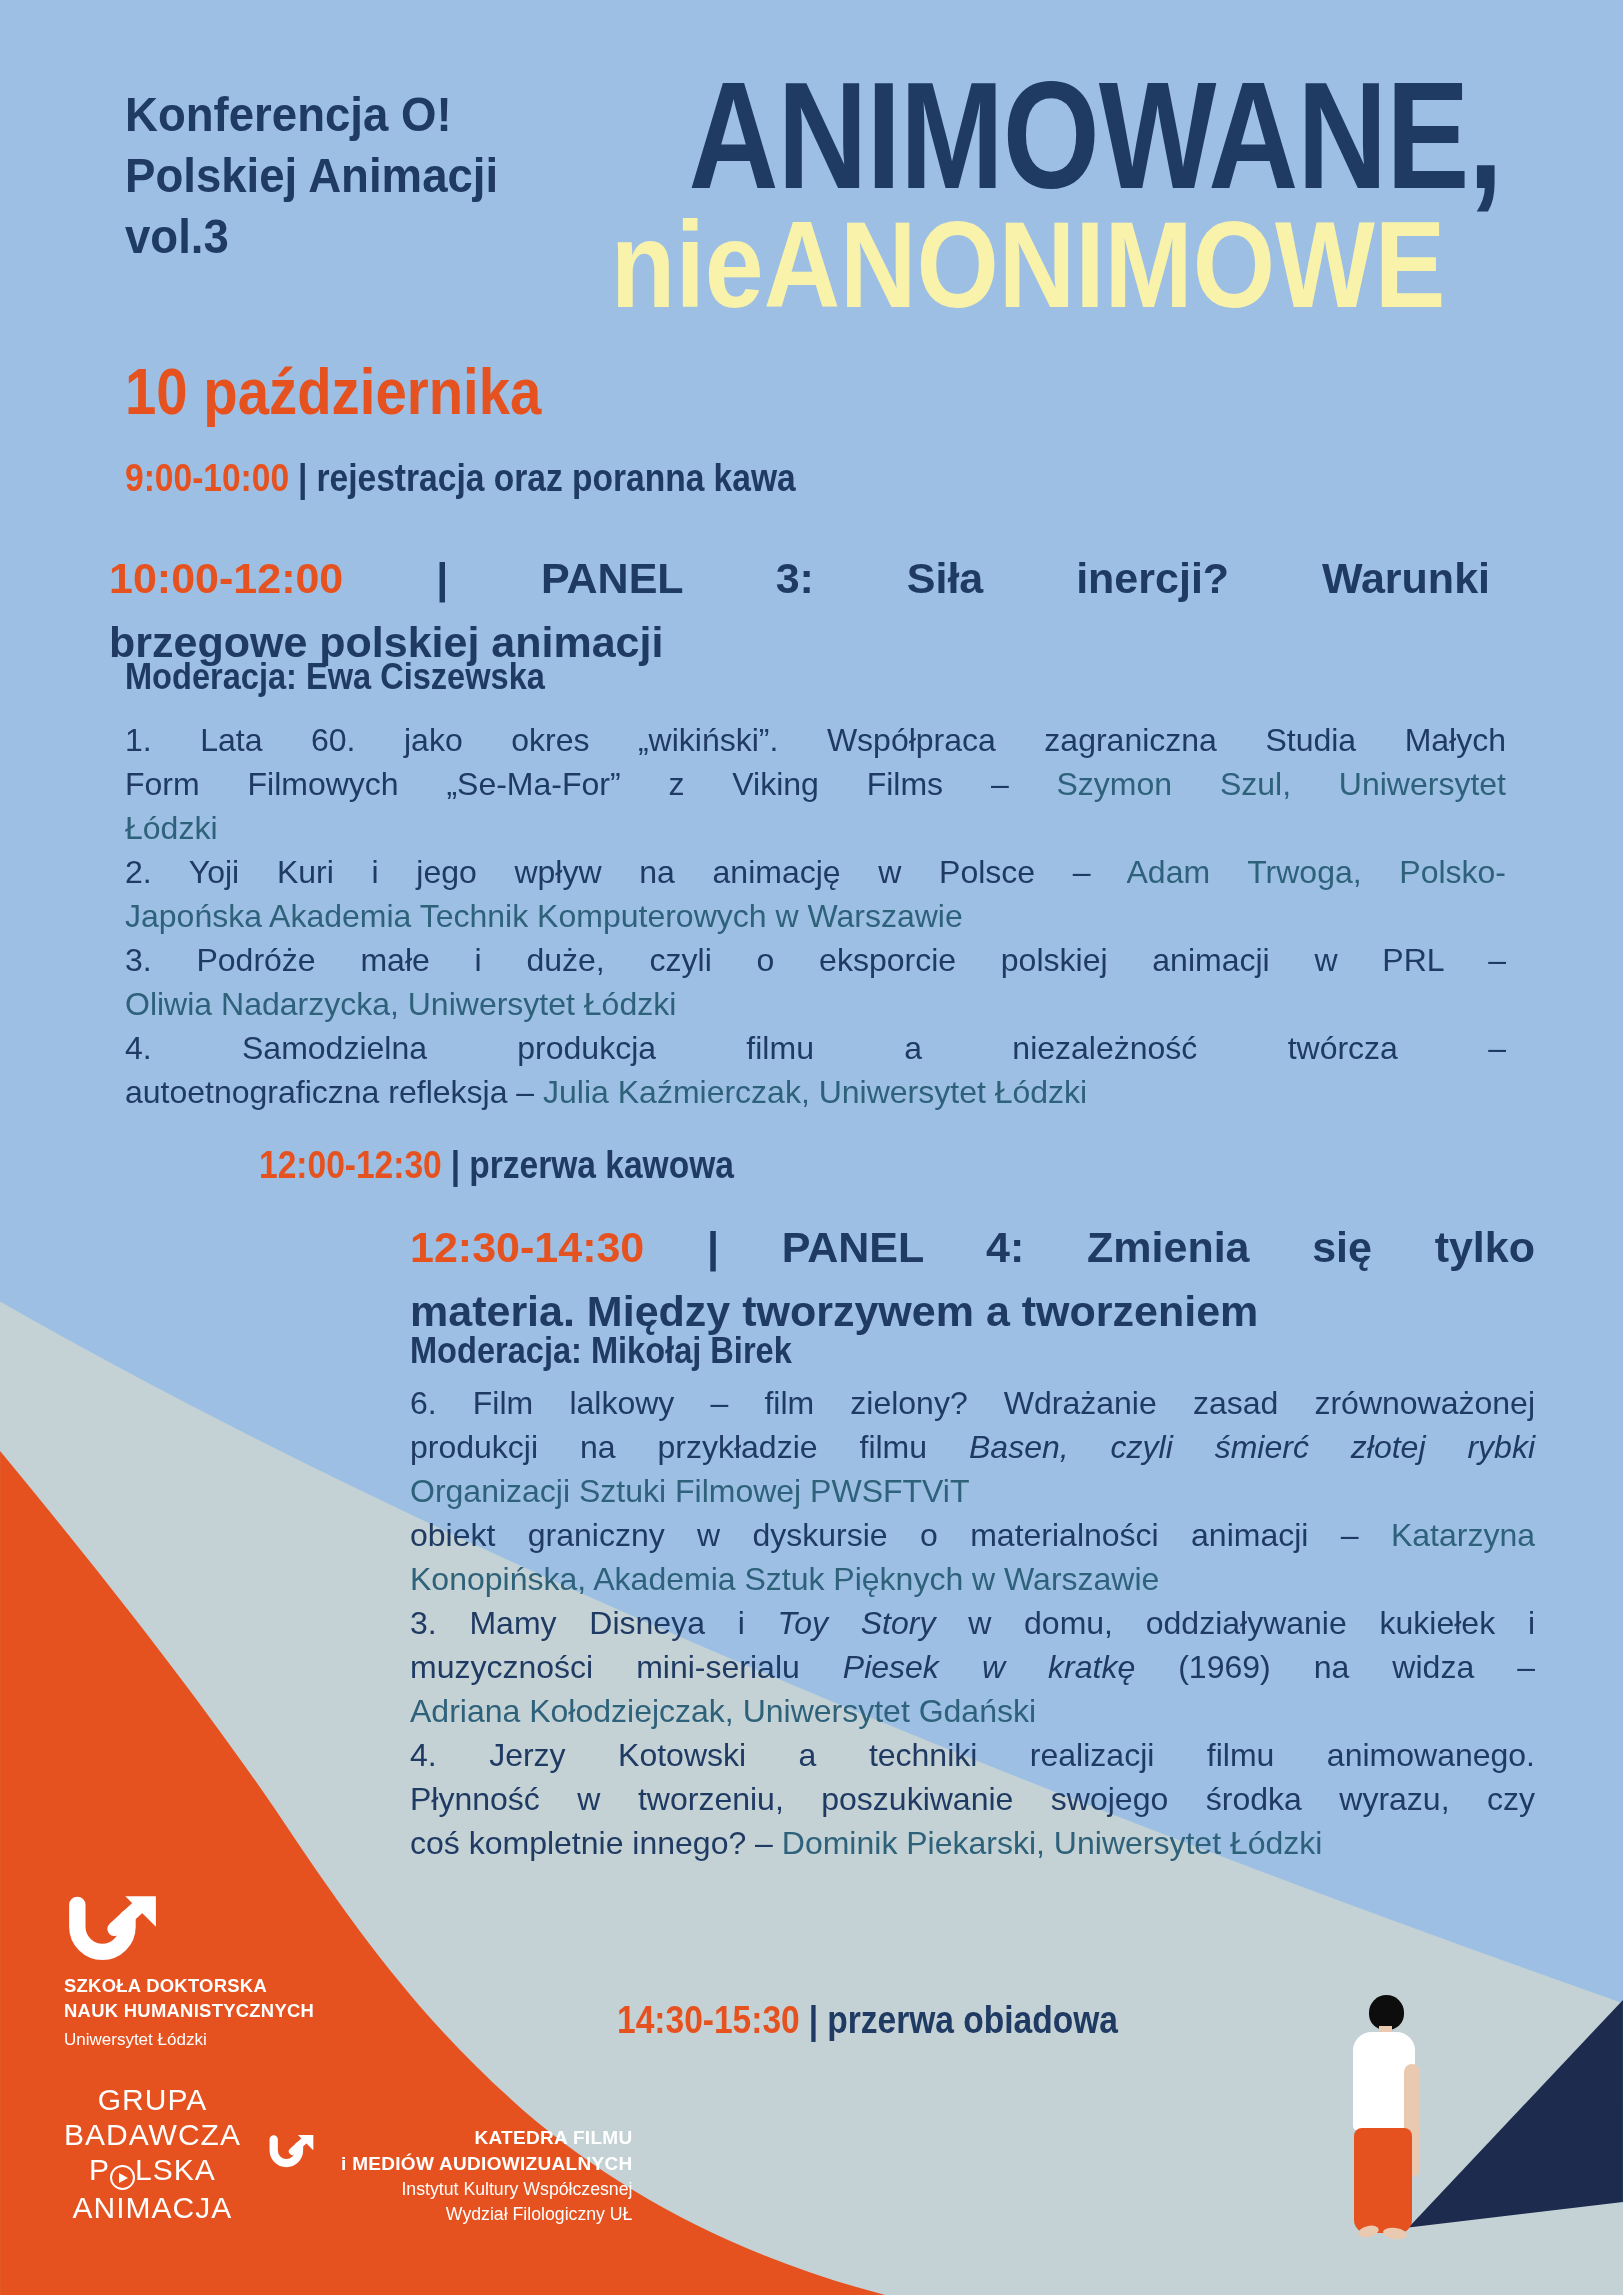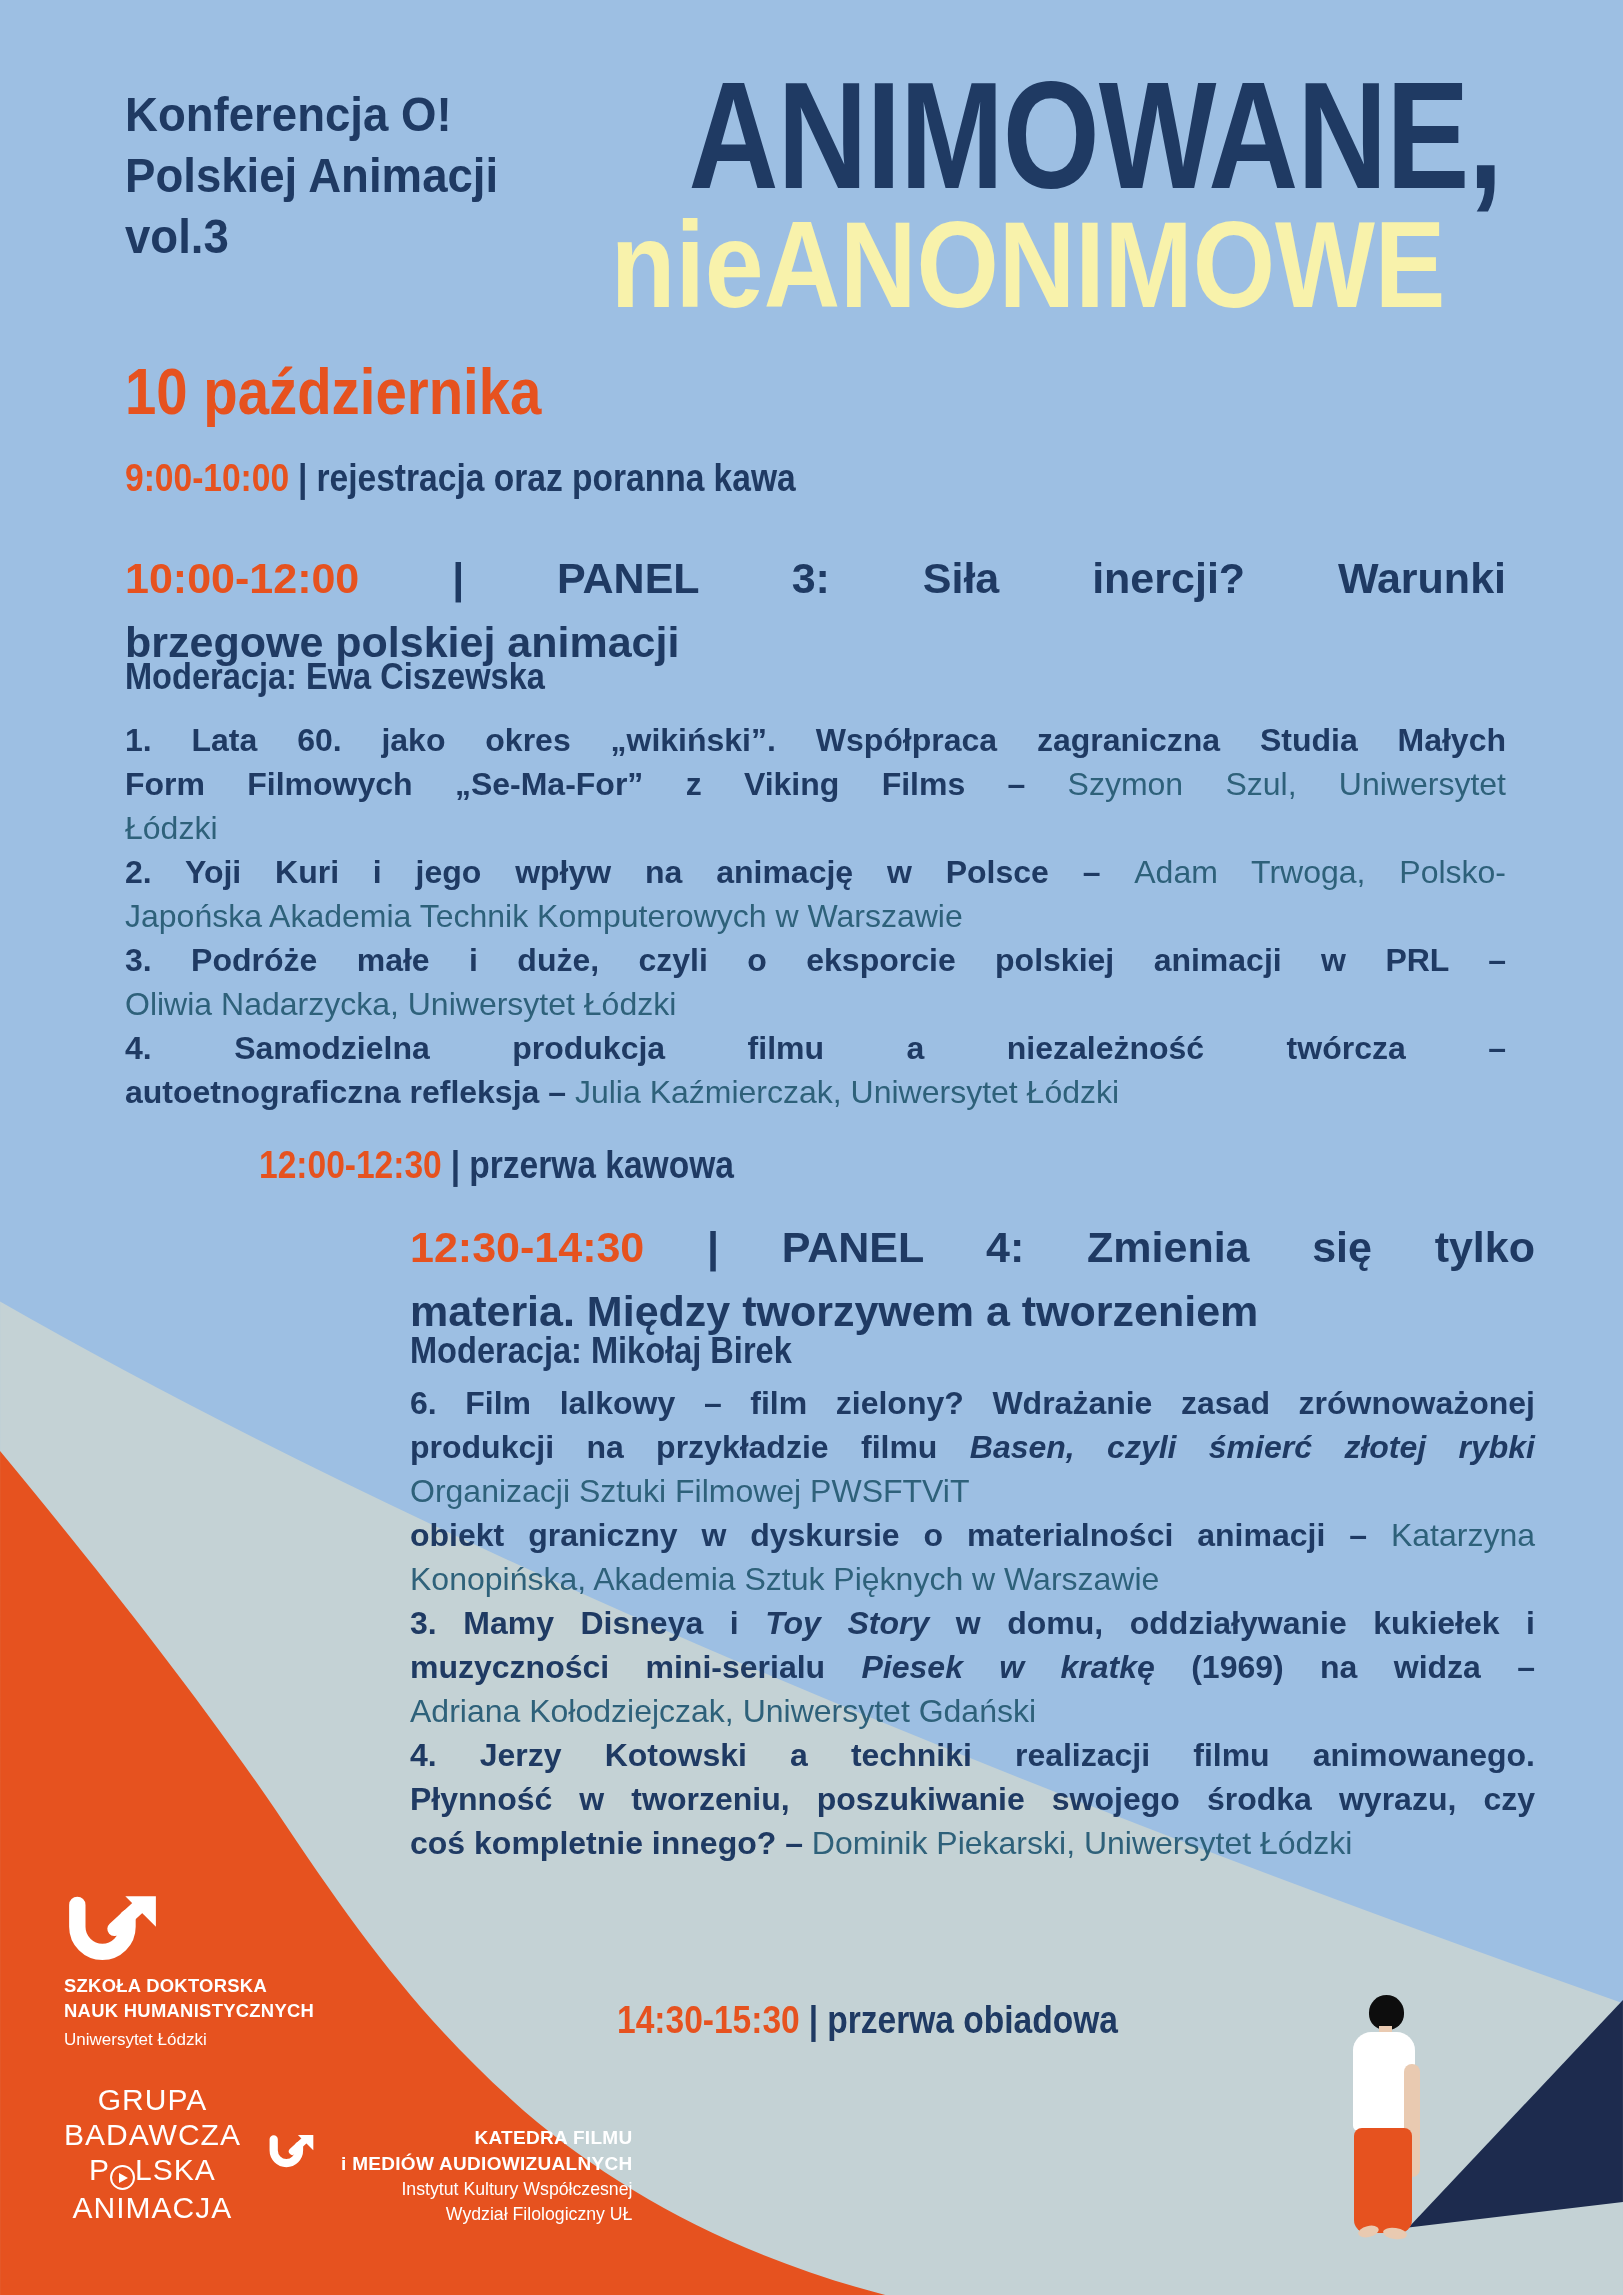--- a/index.html
+++ b/index.html
@@ -23,28 +23,28 @@
   
   .tline{font-size:39px;font-weight:700;color:var(--navy);white-space:nowrap;
     transform:scaleX(.86);transform-origin:0 0;}
   .tline .sep{padding:0 10.5px;}
   .reg{left:125px;top:456px;}
   .cof{left:259px;top:1143px;}
   .lun{left:617px;top:1998px;}
   
   .block{color:var(--navy);}
   .hblock{font-size:43px;line-height:64px;font-weight:700;}
-  .p3h{left:125px;top:546px;width:1381px;}
+  .p3h{left:109px;top:546px;width:1381px;}
   .p4h{left:410px;top:1215px;width:1125px;}
   .mod{font-size:37px;font-weight:700;color:var(--navy);white-space:nowrap;
     transform:scaleX(.88);transform-origin:0 0;}
   .p3m{left:125px;top:656px;}
   .p4m{left:410px;top:1330px;}
   .items{font-size:32px;line-height:44px;}
-  .items span.navy{font-weight:700;}
+  .items span.navy{font-weight:400;}
   .items span.teal{font-weight:400;}
   .p3i{left:125px;top:718px;width:1381px;}
   .p4i{left:410px;top:1381px;width:1125px;}
   .jl{text-align:justify;text-align-last:justify;}
   .ll{text-align:left;text-align-last:left;}
   
   .white{color:#fff;}
   .szkola{left:64px;top:1973px;}
   .szkola .b{font-size:18.4px;font-weight:700;line-height:25px;letter-spacing:0.3px;}
   .szkola .r{font-size:17px;font-weight:400;margin-top:6.6px;}

